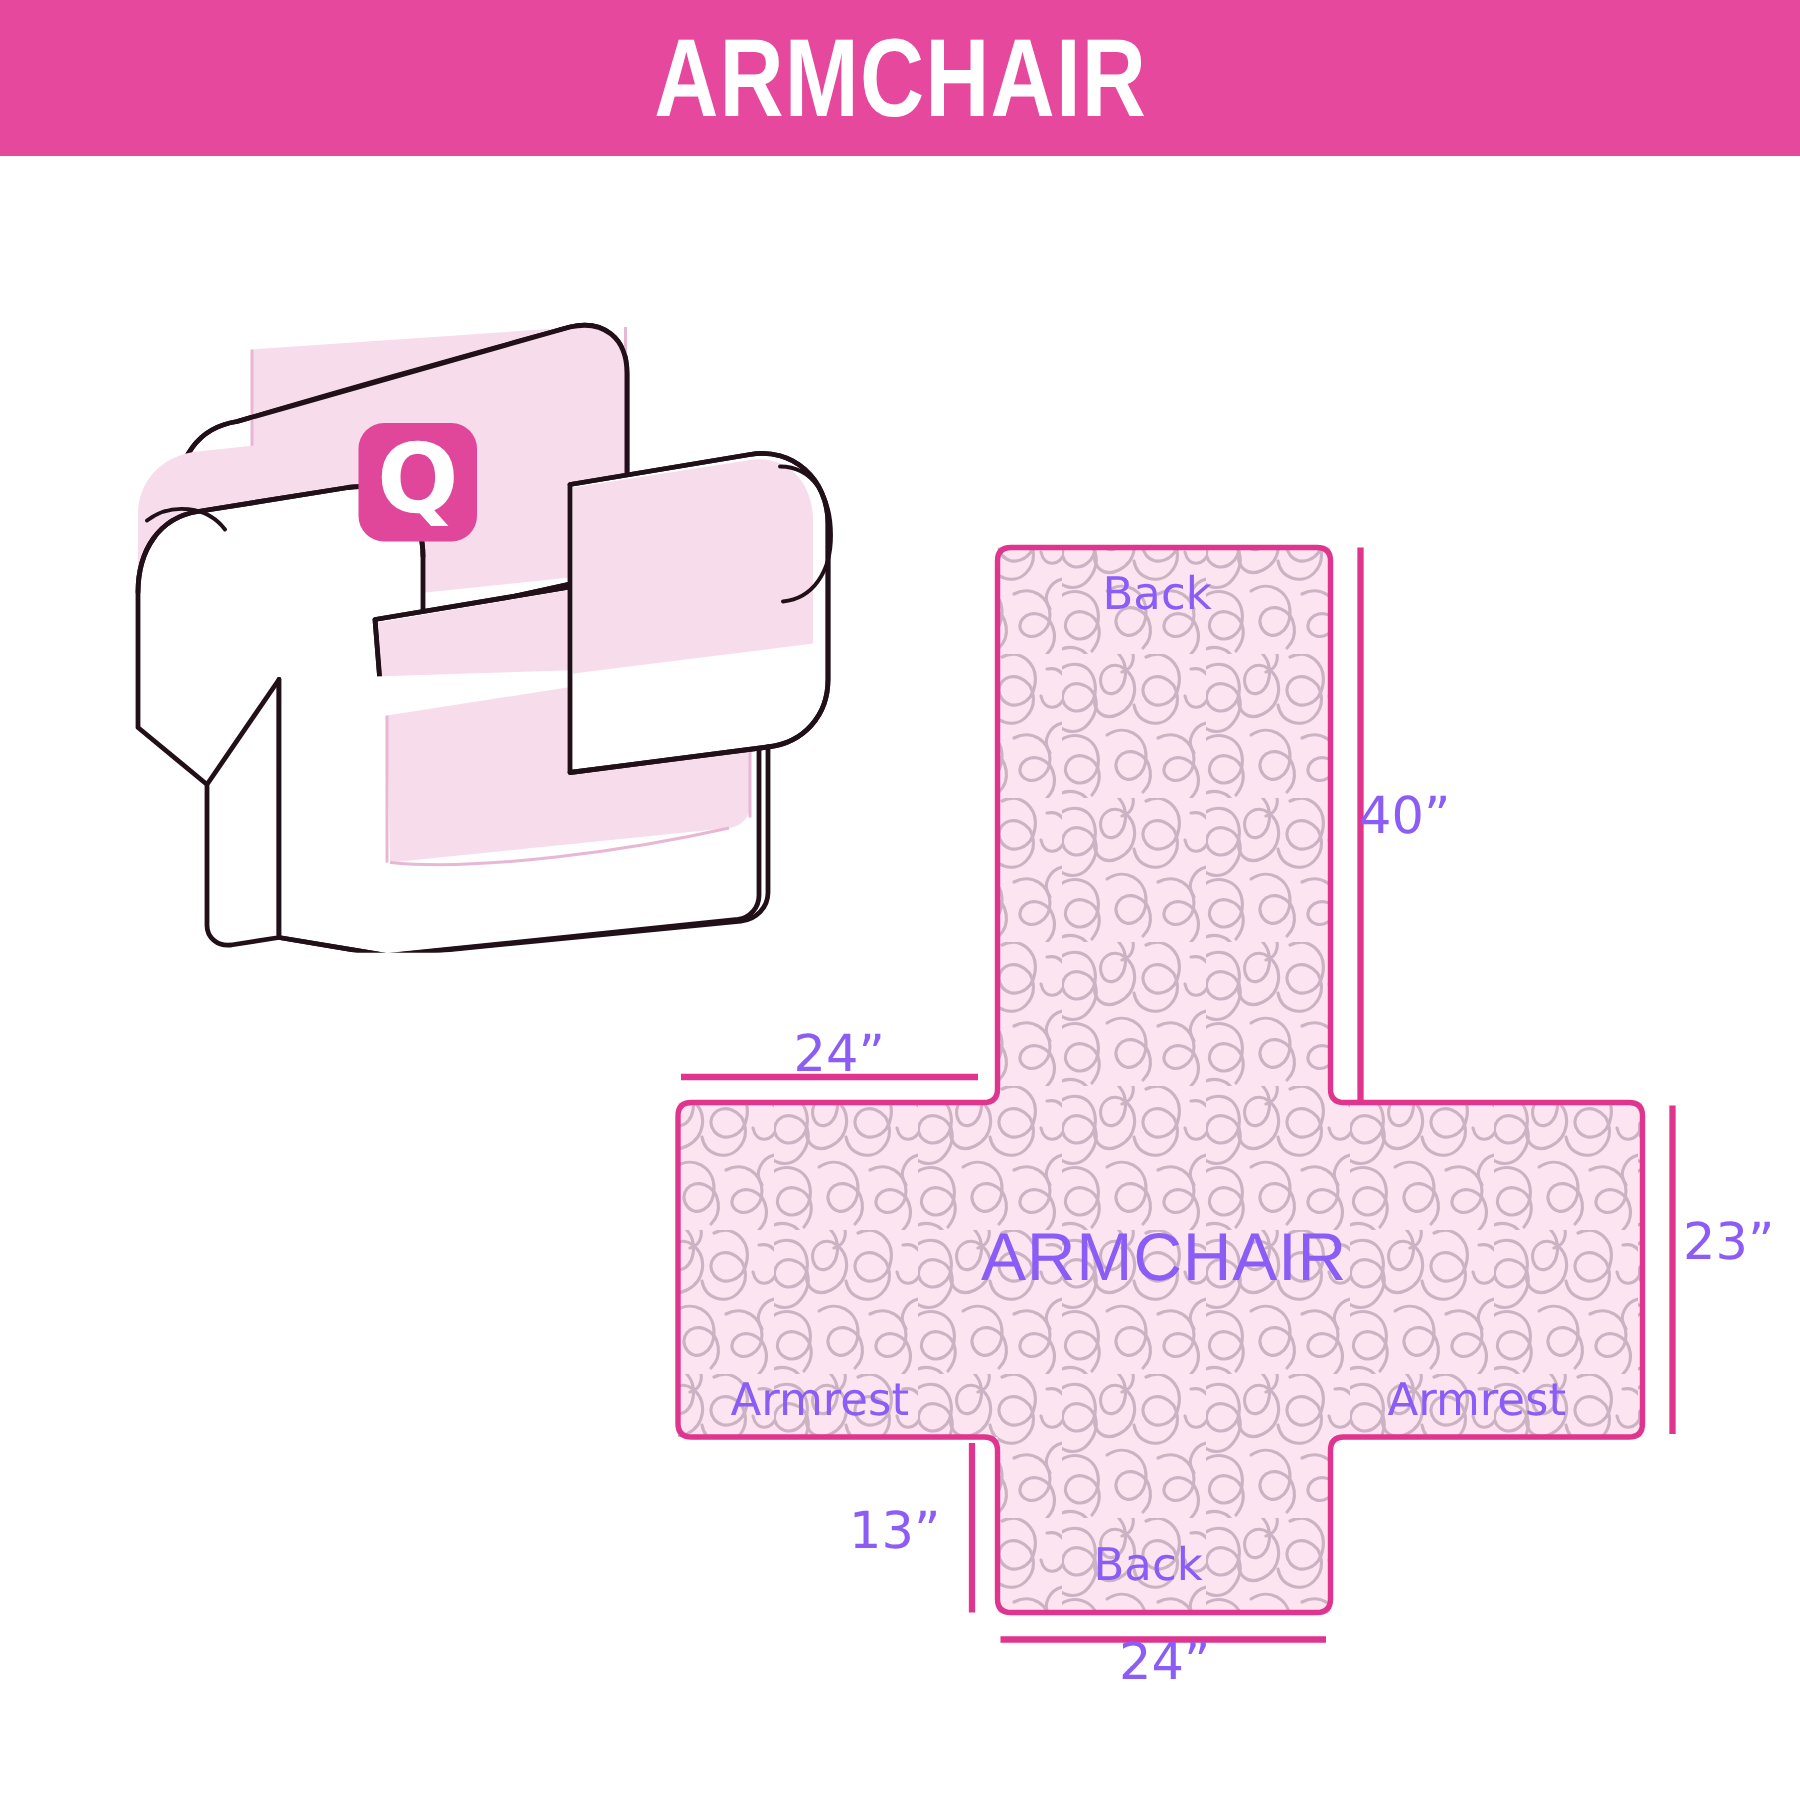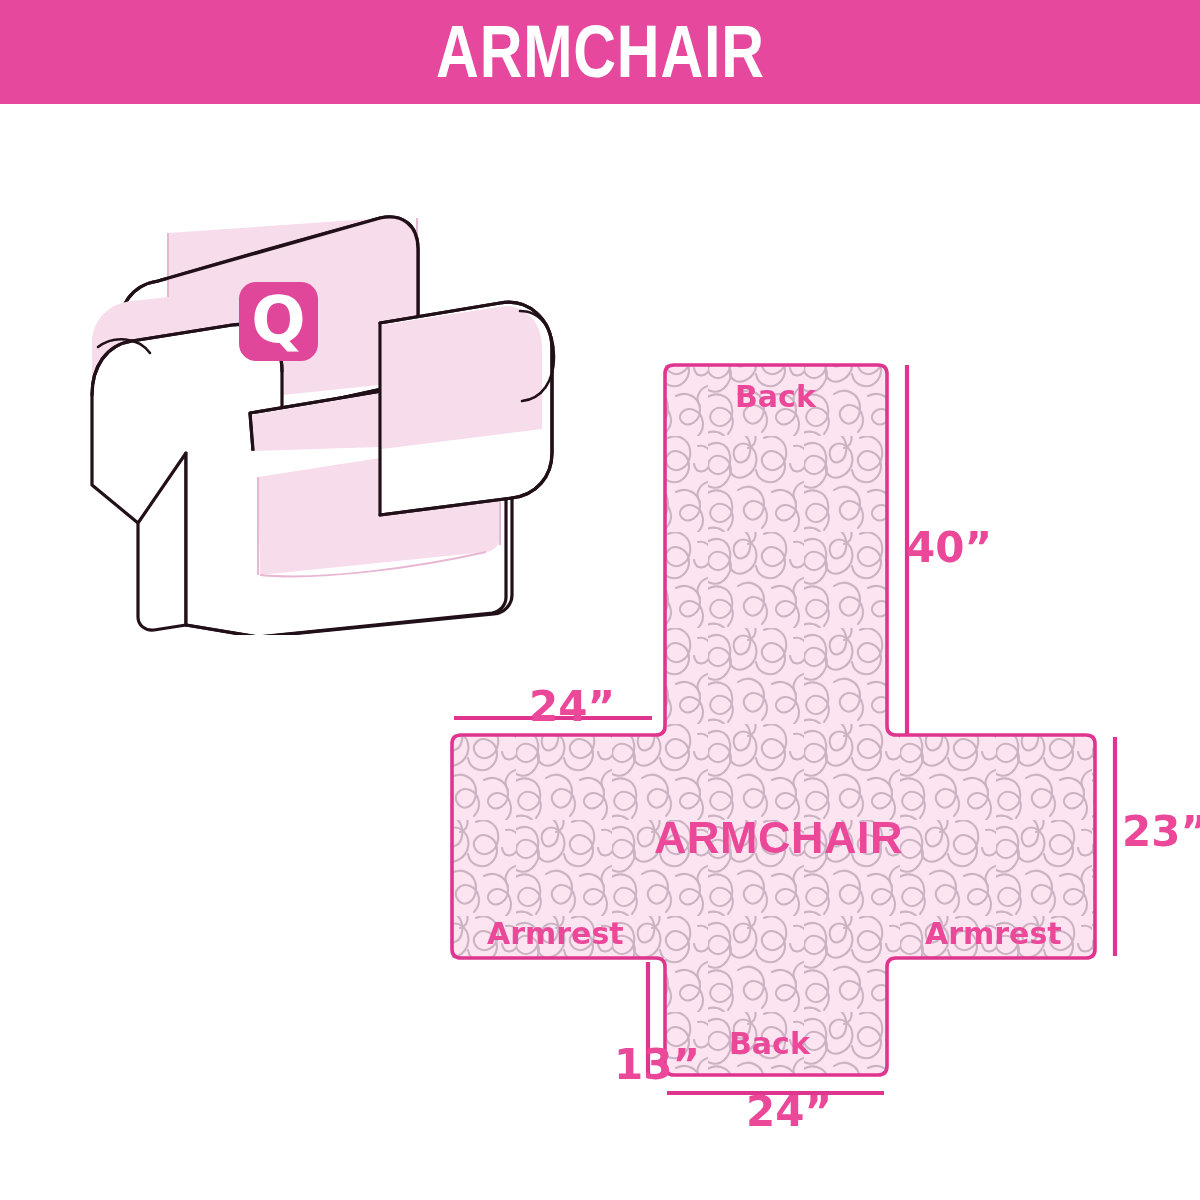--- a/index.html
+++ b/index.html
@@ -91,46 +91,46 @@
   .diagram svg {
     display: block;
     width: 100%;
     height: 100%;
   }
 
   .dim-label,
   .part-label,
   .center-label {
     position: absolute;
-    color: #ec4899;
+    color: #8b5cf6;
     font-family: "DejaVu Sans", sans-serif;
-    font-weight: bold;
+    font-weight: normal;
     white-space: nowrap;
     line-height: 1;
     text-align: center;
   }
-  .dim-label { font-size: 42px; }
+  .dim-label { font-size: 34px; }
   .part-label { font-size: 30px; }
   .center-label {
     font-size: 45px;
     font-family: "Liberation Sans", sans-serif;
     letter-spacing: 0.5px;
   }
 
   .lbl-back     { left: 735px; top: 382px; }
   .lbl-front    { left: 729px; top: 1029px; }
   .lbl-arm-l    { left: 487px; top: 919px; }
   .lbl-arm-r    { left: 925px; top: 919px; }
   .lbl-center   { left: 654px; top: 815px; }
 
   .dim-40 { left: 906px; top: 527px; }
   .dim-23 { left: 1122px; top: 811px; }
   .dim-24-top { left: 529px; top: 686px; }
   .dim-24-bot { left: 746px; top: 1091px; }
-  .dim-13 { left: 614px; top: 1004px; margin-top: 40px; }
+  .dim-13 { left: 566px; top: 1004px; }
 </style>
 </head>
 <body>
 
 <div id="page">
 
   <div class="header-banner">
     <div class="header-title">ARMCHAIR</div>
   </div>
 

